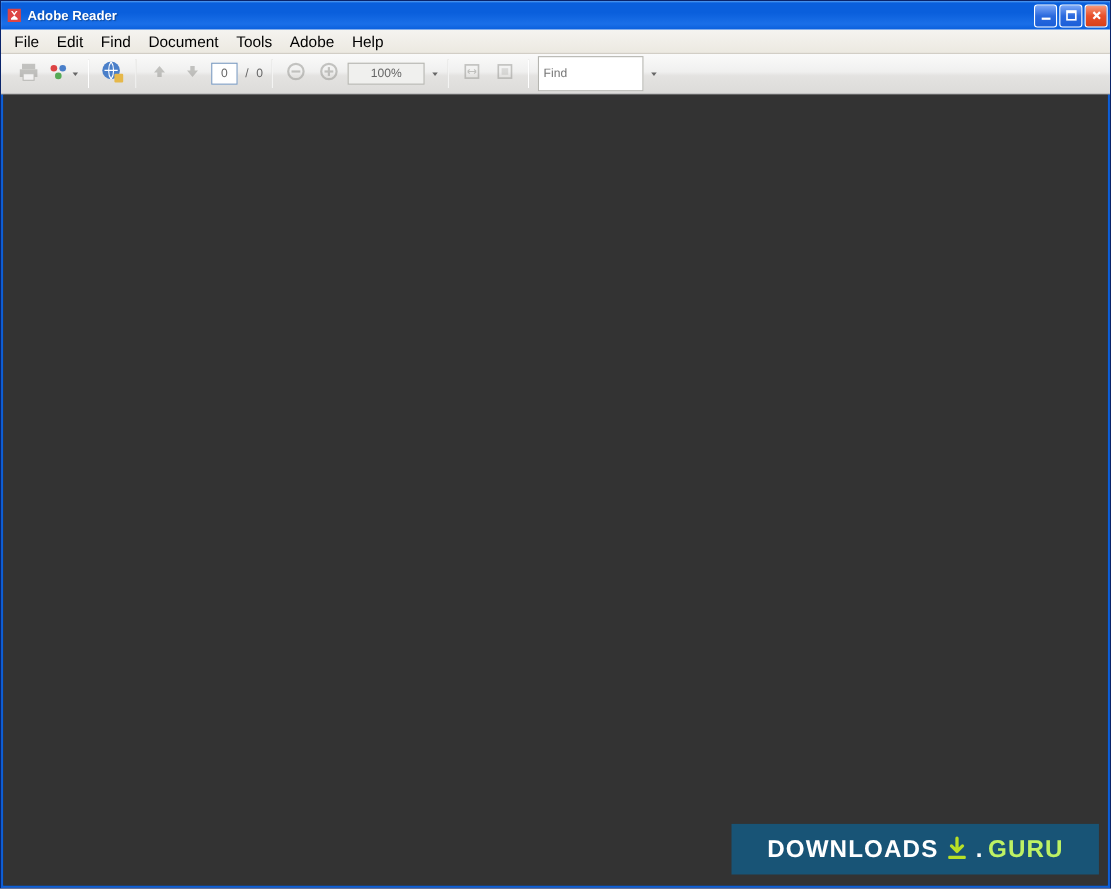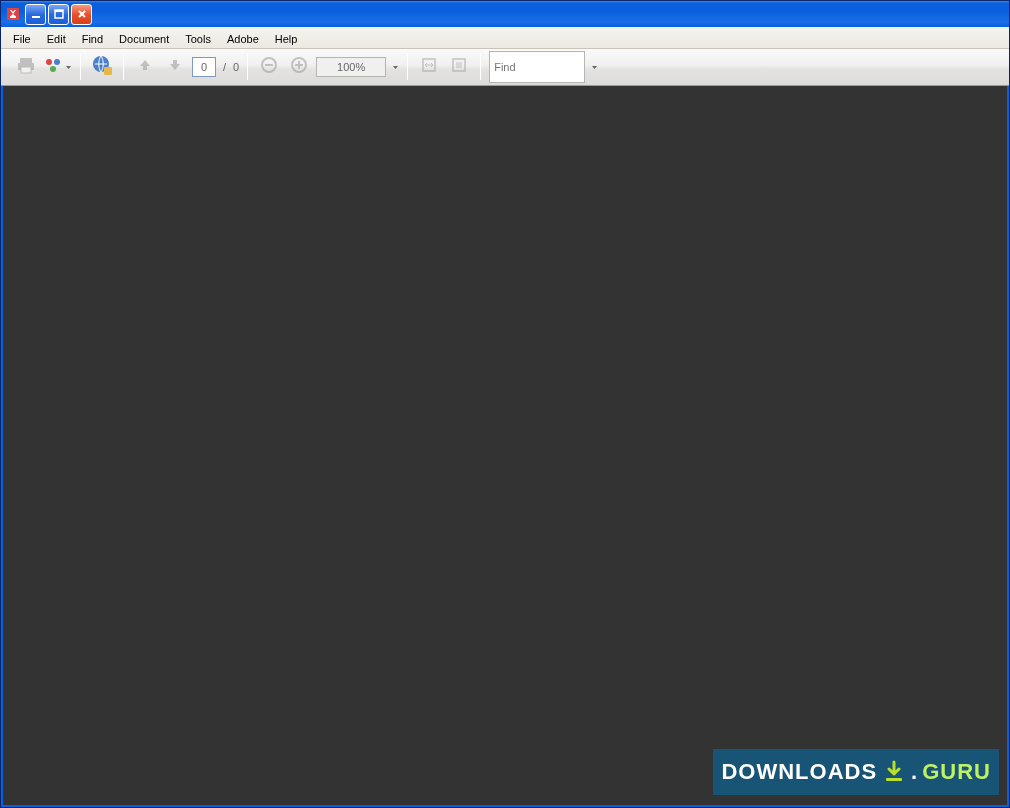--- a/index.html
+++ b/index.html
@@ -21,21 +21,21 @@
   display: flex; align-items: center; justify-content: center; cursor: pointer;
 }
 .win-btn.min, .win-btn.max { background: linear-gradient(to bottom, #7ba7f7 0%, #2b6ade 50%, #1a5fd8 100%); }
 .win-btn.close { background: linear-gradient(to bottom, #f79a7b 0%, #e8502b 50%, #d8401a 100%); }
 .win-btn svg { width: 12px; height: 12px; }
 
 
 .menubar {
   height: 22px; background: linear-gradient(to bottom, #f5f4f0 0%, #ece9e1 100%);
   border-bottom: 1px solid #c8c4ba;
-  display: flex; align-items: flex-end; padding: 0 4px; font-size: 11px; color: #000;
+  display: flex; align-items: center; padding: 0 4px; font-size: 14px; color: #000;
 }
 .menu-item { padding: 3px 8px; cursor: pointer; }
 
 
 .toolbar {
   height: 37px;
   background: linear-gradient(to bottom, #fafafa 0%, #f0f0ef 45%, #e4e3e1 55%, #dcdbd9 100%);
   border-bottom: 1px solid #999;
   display: flex; align-items: center; padding: 0 6px; gap: 0;
 }
@@ -63,21 +63,21 @@
 }
 
 
 .content { flex: 1; background: #333333; position: relative; border-left: 2px solid #0a5fdc; border-right: 2px solid #0a5fdc; border-bottom: 2px solid #0a5fdc;}
 .content-inner { position:absolute; inset:0; background:#333333; }
 
 
 .watermark {
   position: absolute; right: 8px; bottom: 10px;
   background: rgba(20,90,130,0.85);
-  padding: 10px 8px; display: flex; align-items: center; gap: 4px;
+  padding: 10px 32px; display: flex; align-items: center; gap: 4px;
   font-family: Arial, sans-serif; font-weight: bold; color: #fff;
   font-size: 22px; letter-spacing: 1px;
 }
 .watermark .dl-icon { width: 26px; height: 26px; }
 .watermark .dot { color: #fff; }
 .watermark .guru { color: #bef264; }
 .watermark .downloads { color: #fff; }
 
 
 .icon-gray { fill: #9a9a96; }
@@ -87,20 +87,21 @@
 
 <div class="window">
 
   <div class="titlebar">
     <span class="app-icon">
       <svg viewBox="0 0 16 16">
           <path fill="#d44" d="M2 2h12v12H2z"></path>
           <path fill="#fff" d="M5 4l3 4 3-4h-1.5L8 6 6.5 4H5zm0 8h6v-1.5L8 8l-3 2.5V12z"></path>
         </svg>
     </span>
+    <span class="title">Adobe Reader</span>
     <div class="win-controls">
       <div class="win-btn min">
         <svg viewBox="0 0 12 12">
             <rect x="2" y="8" width="8" height="2" fill="#fff"></rect>
           </svg>
       </div>
       <div class="win-btn max">
         <svg viewBox="0 0 12 12">
             <rect x="2" y="2" width="8" height="8" fill="none" stroke="#fff" stroke-width="1.5"></rect>
             <rect x="2" y="2" width="8" height="2" fill="#fff"></rect>

